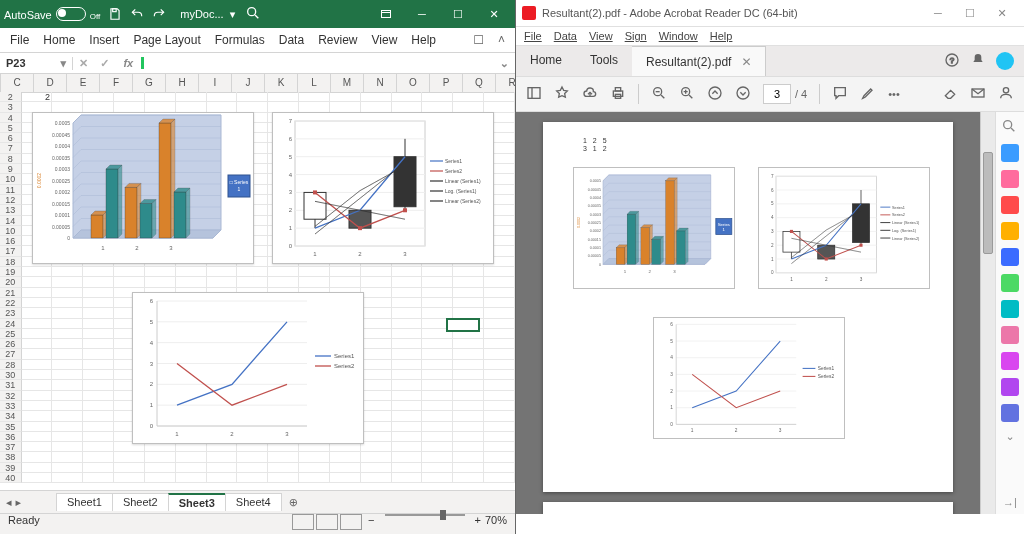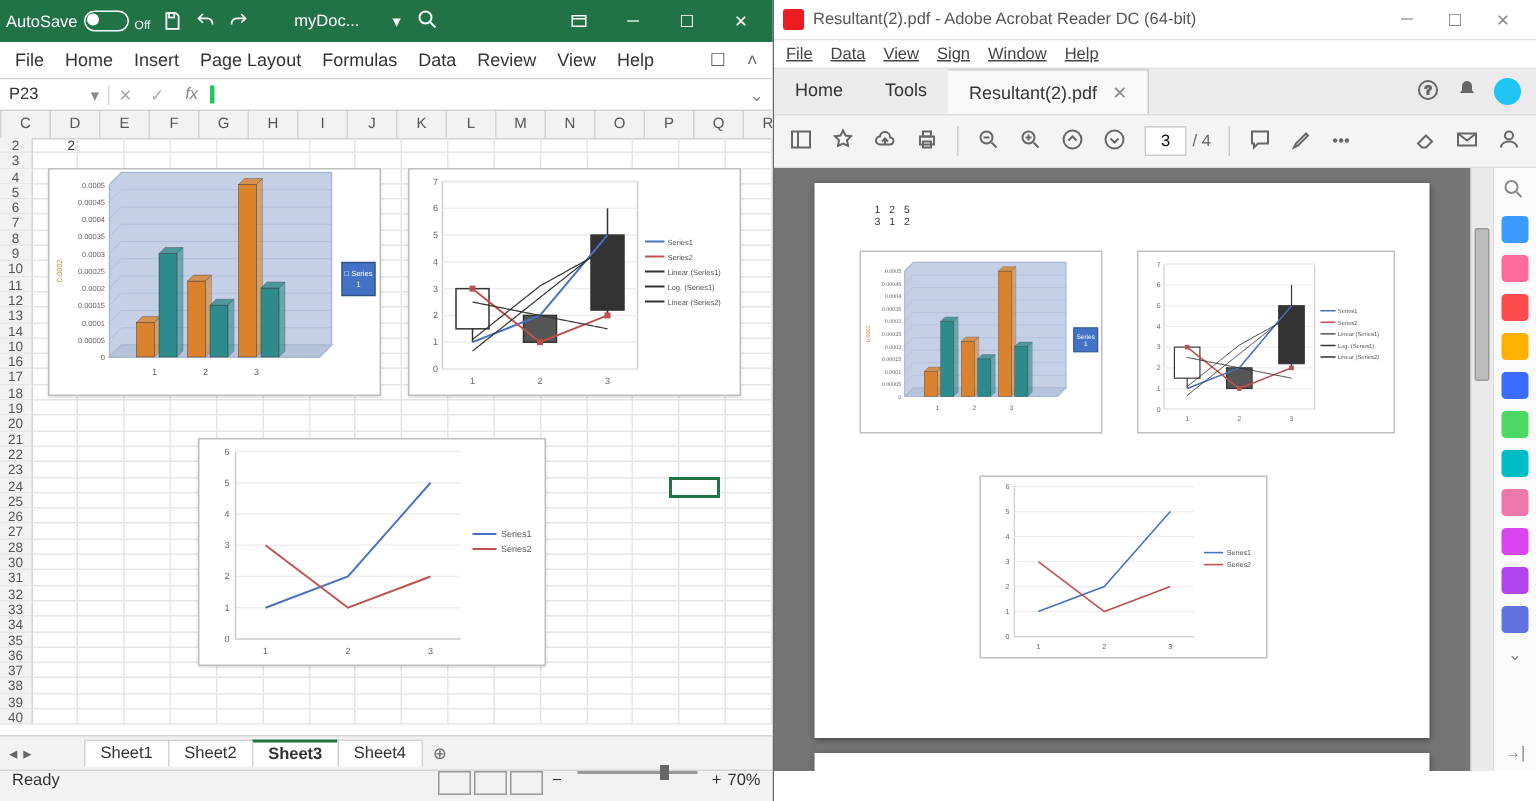--- a/index.html
+++ b/index.html
@@ -6,30 +6,30 @@
 .screen{width:1024px;height:534px;display:flex;position:relative;}
 .excel{width:515px;height:534px;display:flex;flex-direction:column;border-right:1px solid #666;}
 .acrobat{width:509px;height:514px;display:flex;flex-direction:column;background:#f5f5f5;}
 
 .xl-titlebar{height:28px;background:#217346;display:flex;align-items:center;color:#fff;font-size:11px;padding:0 4px;}
 .xl-titlebar .autosave{display:flex;align-items:flex-end;gap:4px;margin-right:8px;}
 .xl-titlebar .toggle{width:28px;height:12px;border:1px solid #fff;border-radius:7px;position:relative;}
 .xl-titlebar .toggle::after{content:"";width:8px;height:8px;background:#fff;border-radius:50%;position:absolute;left:1px;top:1px;}
 .xl-titlebar .qat{display:flex;gap:8px;margin-right:8px;}
 .xl-titlebar .qat span{width:14px;height:14px;display:flex;align-items:center;justify-content:center;}
-.xl-titlebar .doc{flex:0 0 auto;margin:0 22px;}
+.xl-titlebar .doc{flex:0 0 auto;margin:0 6px;}
 .xl-titlebar .spacer{flex:1;}
 .xl-titlebar .winbtns{display:flex;gap:2px;}
 .xl-titlebar .winbtn{width:34px;height:24px;display:flex;align-items:center;justify-content:center;color:#fff;}
 
 .xl-ribbon{height:24px;background:#fff;border-bottom:1px solid #d4d4d4;display:flex;align-items:center;gap:14px;padding:0 10px;font-size:12px;}
 .xl-ribbon span{color:#333;}
 .xl-ribbon .collapse{margin-left:auto;}
 
-.xl-namebox-row{height:20px;display:flex;align-items:center;border-bottom:1px solid #d4d4d4;background:#fff;}
+.xl-namebox-row{height:20px;display:flex;align-items:center;border-bottom:1px solid #d4d4d4;background:#fff;font-weight:bold;}
 .xl-namebox{width:60px;border-right:1px solid #d4d4d4;padding:0 6px;font-size:11px;}
 .xl-fx{padding:0 8px;font-style:italic;color:#888;border-right:3px solid #22c55e;}
 .xl-formula{flex:1;padding:0 6px;}
 
 .xl-grid-area{flex:1;position:relative;overflow:hidden;background:#fff;}
 .xl-colhead{height:18px;display:flex;background:#f3f2f1;border-bottom:1px solid #d4d4d4;font-size:10px;color:#555;}
 .xl-colhead .corner{width:22px;border-right:1px solid #d4d4d4;}
 .xl-colhead .col{width:32px;text-align:center;border-right:1px solid #d4d4d4;line-height:18px;}
 .xl-rows{position:absolute;left:0;right:0;top:18px;bottom:0;overflow:hidden;}
 .xl-row{height:10.3px;display:flex;font-size:9px;}

